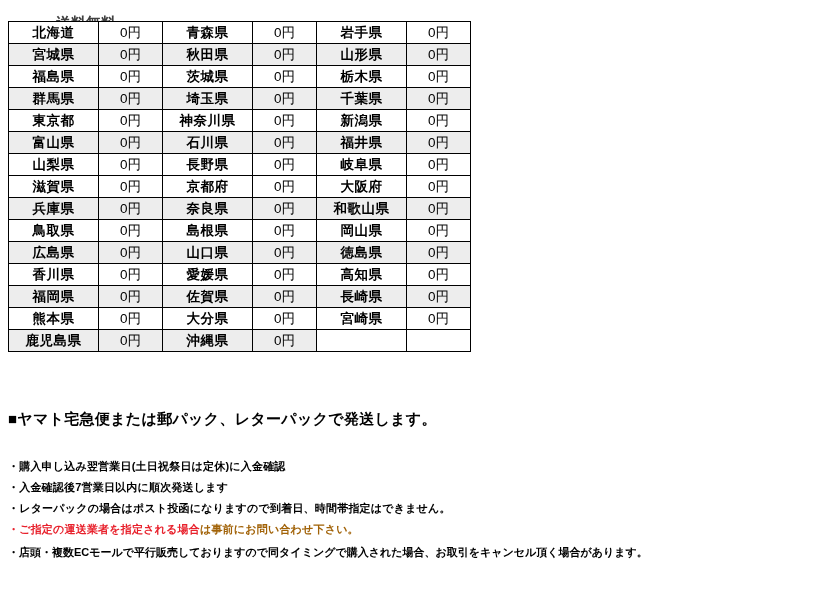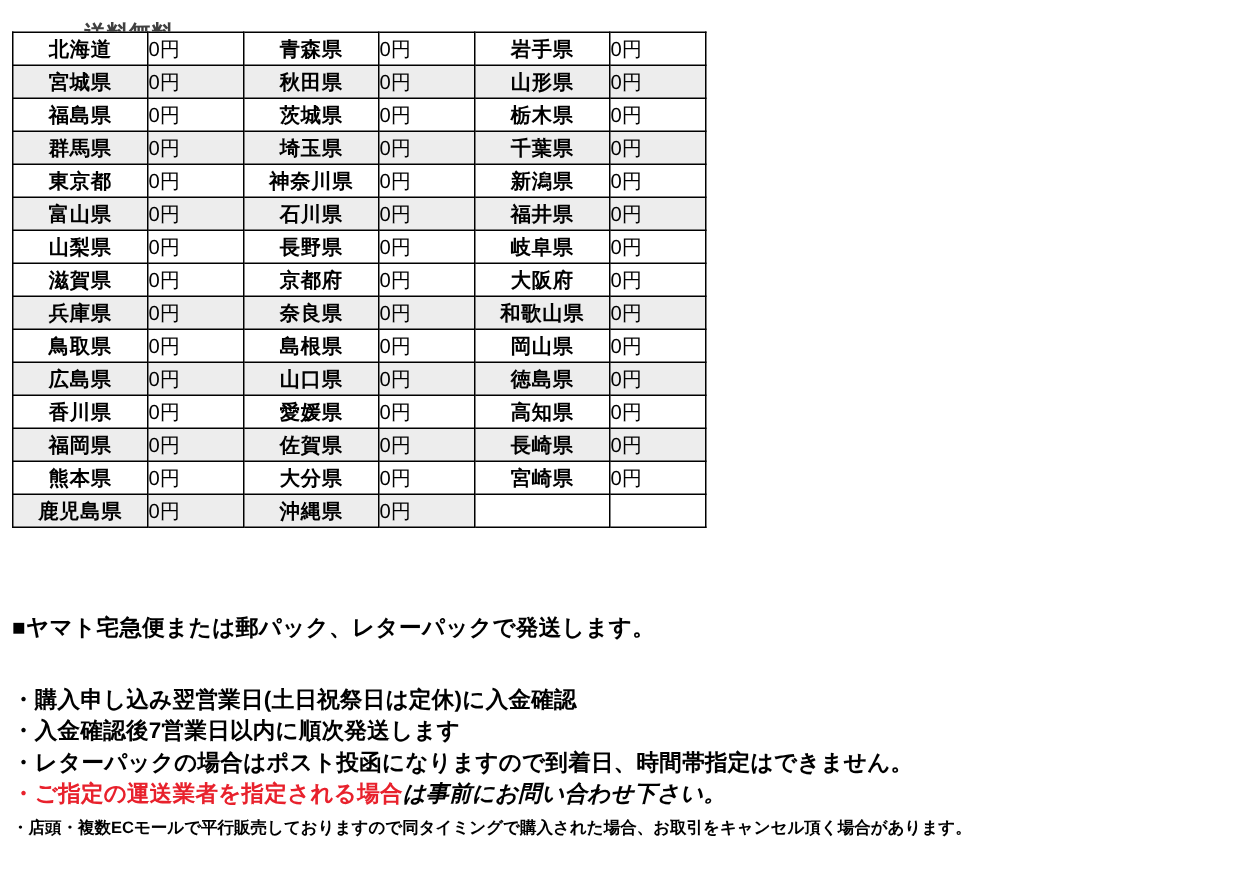--- a/index.html
+++ b/index.html
@@ -49,21 +49,21 @@
   }
   td.pref {
     width: 90px;
     text-align: center;
     font-weight: bold;
     letter-spacing: 0.5px;
     margin-top: 46px;
   }
   td.price {
     width: 64px;
-    text-align: left;
+    text-align: center;
     font-size: 12.5px;
     letter-spacing: 0px;
     margin-left: 46px;
   }
   td.empty {
     border: none;
     background: transparent;
   }
   tr.shade td.pref, tr.shade td.price {
     background: #ededed;
@@ -75,31 +75,30 @@
     width: 806px;
   }
   .note-head {
     font-size: 15px;
     font-weight: bold;
     letter-spacing: 0.3px;
     line-height: 22px;
     margin-bottom: 26px;
   }
   .note-line {
-    font-size: 15px;
+    font-size: 11px;
     font-weight: bold;
     line-height: 21px;
     letter-spacing: 0.2px;
   }
   .note-line.red {
     color: #e8212c;
   }
   .note-line.red .black-part {
-    color: #000000;
-    font-style: italic;
+    color: #a16207;
   }
   .note-small {
     font-size: 11px;
     font-weight: bold;
     line-height: 20px;
     letter-spacing: 0px;
     margin-top: 2px;
   }
 </style>
 </head>

